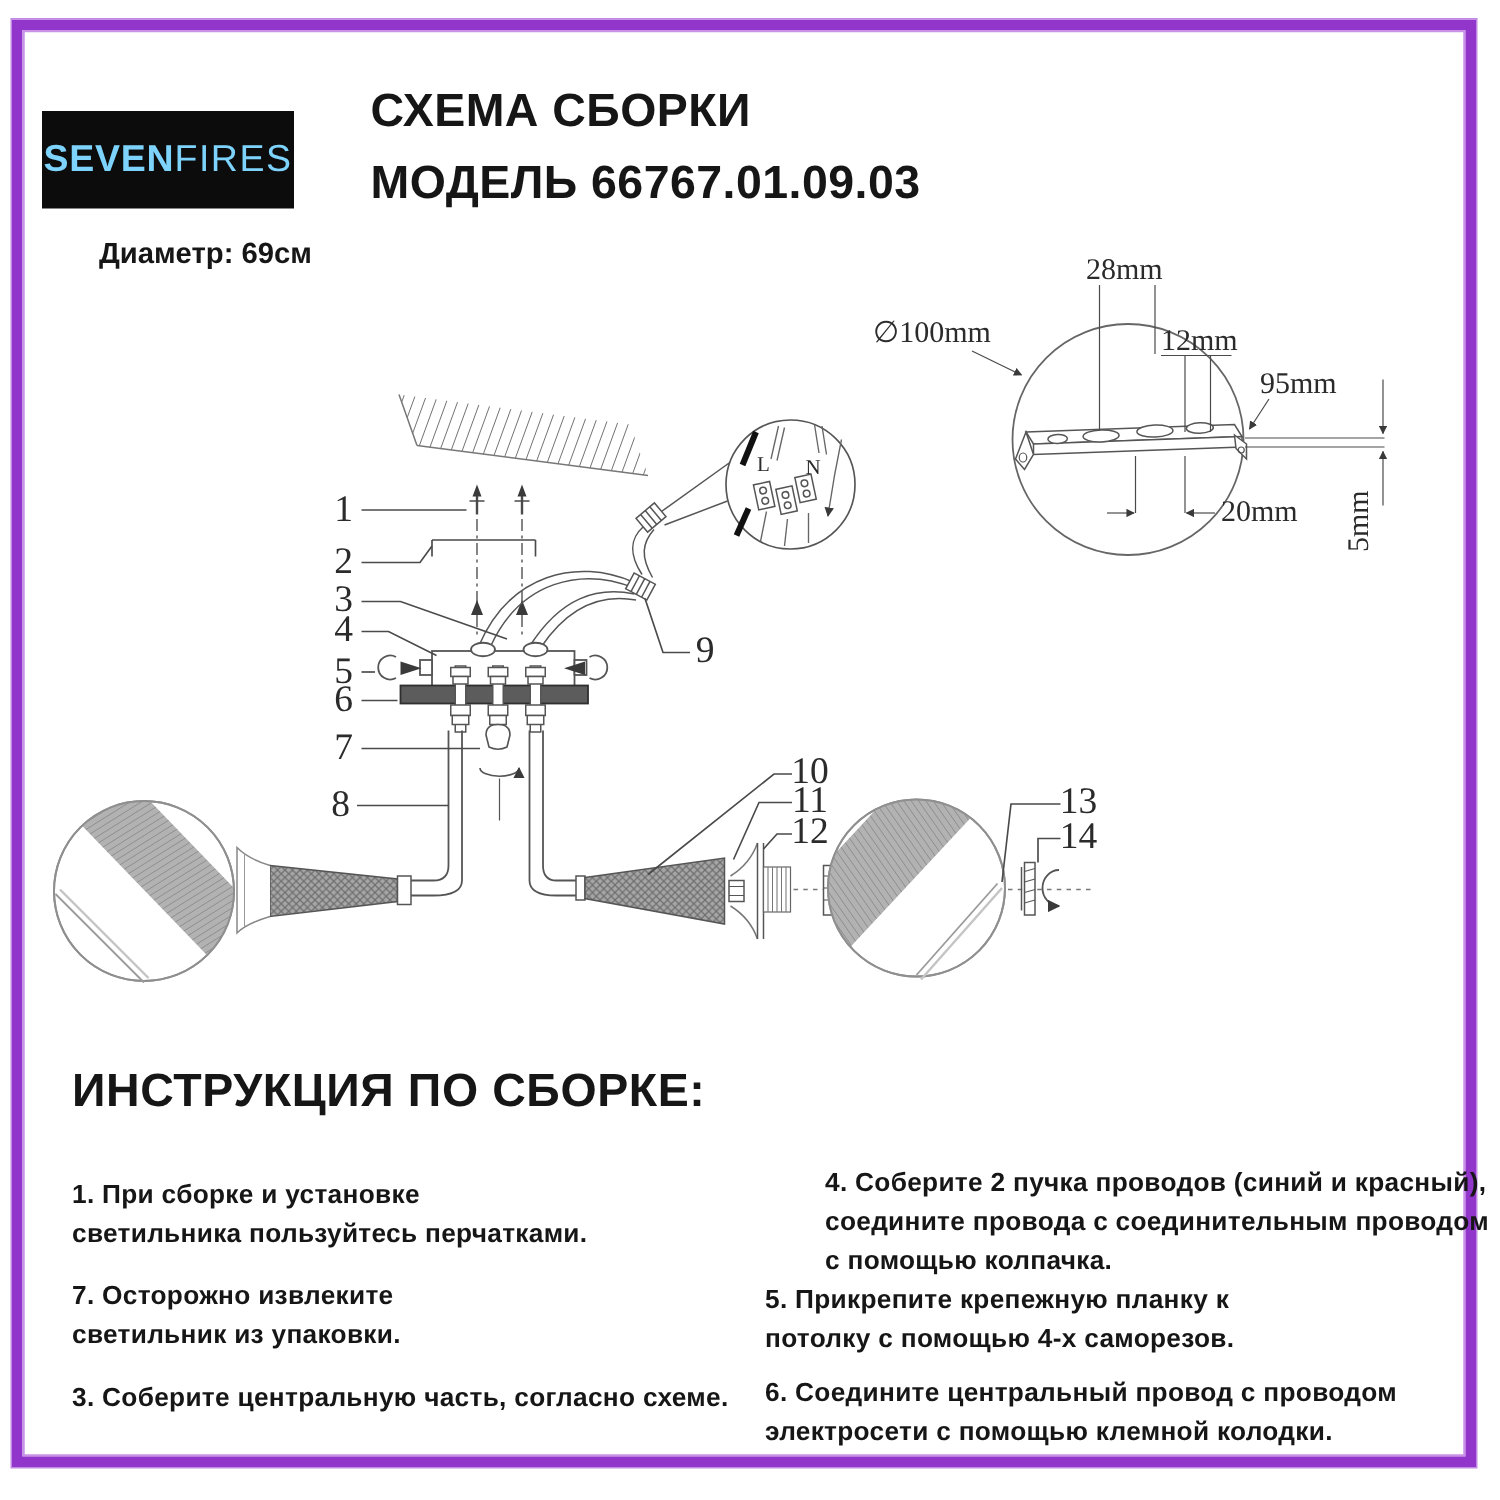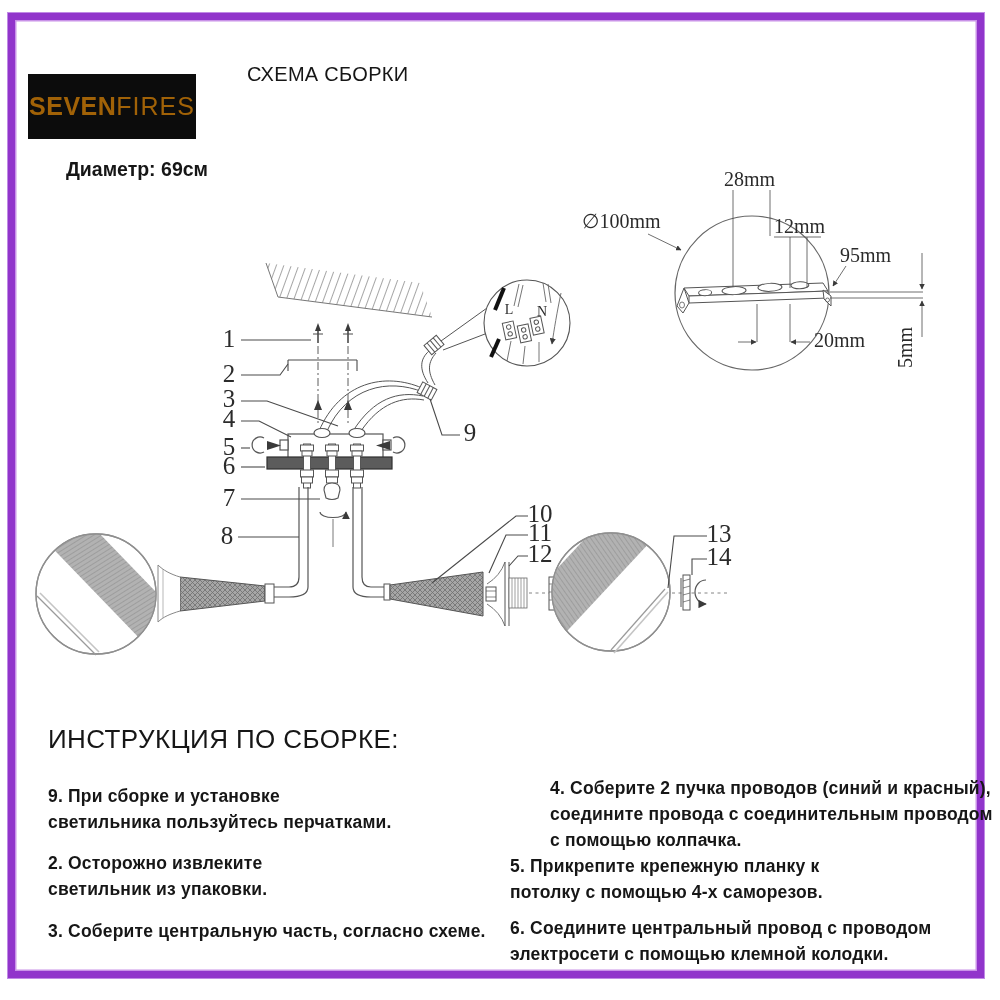--- a/index.html
+++ b/index.html
@@ -2,28 +2,28 @@
 <html><head>
 <meta charset="utf-8">
 <style>
   html,body{margin:0;padding:0;}
   body{width:1000px;height:1000px;position:relative;background:#fff;
        font-family:"Liberation Sans",sans-serif;color:#161616;overflow:hidden;}
   .frame{position:absolute;left:8px;top:13px;width:976px;height:965px;
          border:7px solid #9135cb;outline:1.5px solid #c08ae5;
          box-shadow:inset 0 0 0 1.5px #c992e8;box-sizing:border-box;}
   .logo{position:absolute;left:28px;top:74px;width:168px;height:65px;background:#0c0c0c;
-        display:flex;align-items:center;justify-content:center;color:#a16207;font-size:25px;}
+        display:flex;align-items:center;justify-content:center;color:#7dd3fc;font-size:25px;}
   .logo .b{font-weight:700;letter-spacing:.5px;}
   .logo .l{font-weight:400;letter-spacing:1px;}
-  .title{position:absolute;left:247px;top:50px;font-size:20px;font-weight:400;
+  .title{position:absolute;left:247px;top:50px;font-size:31px;font-weight:700;
          line-height:48px;letter-spacing:.3px;}
   .specs{position:absolute;left:36px;top:156px;width:172px;text-align:right;
          font-size:19.5px;font-weight:700;line-height:26px;}
-  .instr-head{position:absolute;left:48px;top:724px;font-size:26px;font-weight:400;letter-spacing:.4px;}
+  .instr-head{position:absolute;left:48px;top:709px;font-size:31px;font-weight:700;letter-spacing:.4px;}
   .step{position:absolute;font-size:17.5px;font-weight:700;line-height:26px;
         white-space:pre-line;letter-spacing:.2px;}
   #s1{left:48px;top:783px;width:445px;} #s2{left:48px;top:850px;width:445px;}
   #s3{left:48px;top:918px;width:460px;} #s4{left:510px;top:775px;width:472px;margin-left:40px;}
   #s5{left:510px;top:853px;width:472px;} #s6{left:510px;top:915px;width:472px;}
   svg.diagram{position:absolute;left:0;top:0;}
   svg text{font-family:"Liberation Serif",serif;fill:#2b2b2b;}
   .pn{font-size:25px;} .dim{font-size:20px;} .tlab{font-size:14px;}
 </style>
 </head>
@@ -31,20 +31,21 @@
 
 <div class="frame"></div>
 
 <div class="logo">
   <span class="b">SEVEN</span>
     <span class="l">FIRES</span>
 </div>
 
 <div class="title">
   <div>СХЕМА СБОРКИ</div>
+  <div>МОДЕЛЬ 66767.01.09.03</div>
 </div>
 
 <div class="specs">
   <div>Диаметр: 69см</div>
 </div>
 
 <svg class="diagram" width="1000" height="1000" viewBox="0 0 1000 1000">
   <defs>
     <marker id="arr" viewBox="0 0 10 10" refX="9" refY="5" markerWidth="7" markerHeight="7" orient="auto-start-reverse">
       <path d="M0,0L10,5L0,10z" fill="#3a3a3a"></path>
@@ -334,23 +335,23 @@
     <text class="dim" x="582" y="228">∅100mm</text>
     <text class="dim" x="724" y="186">28mm</text>
     <text class="dim" x="774" y="233">12mm</text>
     <text class="dim" x="840" y="262">95mm</text>
     <text class="dim" x="814" y="347">20mm</text>
     <text class="dim" x="912" y="368" transform="rotate(-90 912 368)">5mm</text>
   </g>
 </svg>
 
 <div class="instr-head">ИНСТРУКЦИЯ ПО СБОРКЕ:</div>
-<div class="step" id="s1">9. При сборке и установке
+<div class="step" id="s1">1. При сборке и установке
 светильника пользуйтесь перчатками.</div>
-<div class="step" id="s2">2. Осторожно извлеките
+<div class="step" id="s2">7. Осторожно извлеките
 светильник из упаковки.</div>
 <div class="step" id="s3">3. Соберите центральную часть, согласно схеме.</div>
 <div class="step" id="s4">4. Соберите 2 пучка проводов (синий и красный),
 соедините провода с соединительным проводом
 с помощью колпачка.</div>
 <div class="step" id="s5">5. Прикрепите крепежную планку к
 потолку с помощью 4-х саморезов.</div>
 <div class="step" id="s6">6. Соедините центральный провод с проводом
 электросети с помощью клемной колодки.</div>
 

